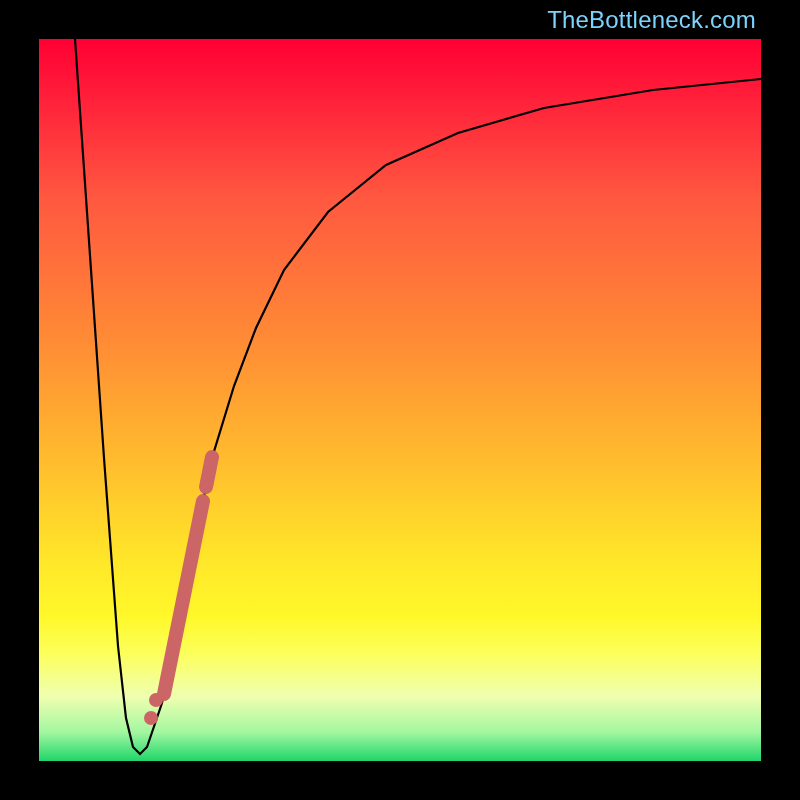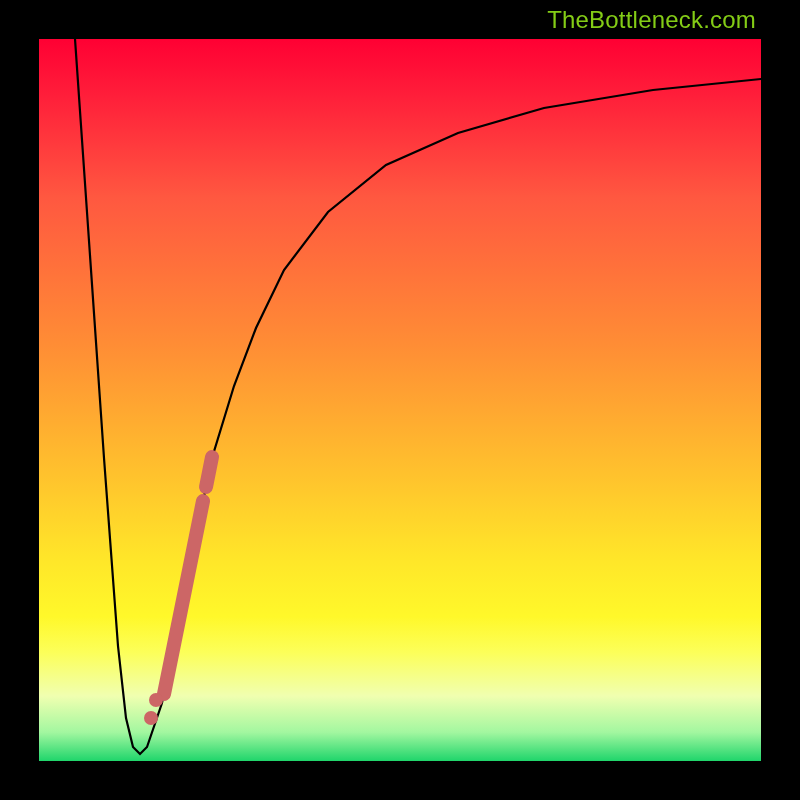--- a/index.html
+++ b/index.html
@@ -42,21 +42,21 @@
       #fcff5a 85%,
       #f0ffb0 91%,
       #a3f7a0 96%,
       #1fd56b 100%
     );
   }
   .watermark {
     position: absolute;
     top: 6px;
     right: 44px;
-    color: #84cc16;
+    color: #7dd3fc;
     font-size: 24px;
     font-weight: 400;
     letter-spacing: 0.2px;
     user-select: none;
   }
   svg.curve {
     position: absolute;
     left: 0; top: 0;
     width: 100%;
     height: 100%;

